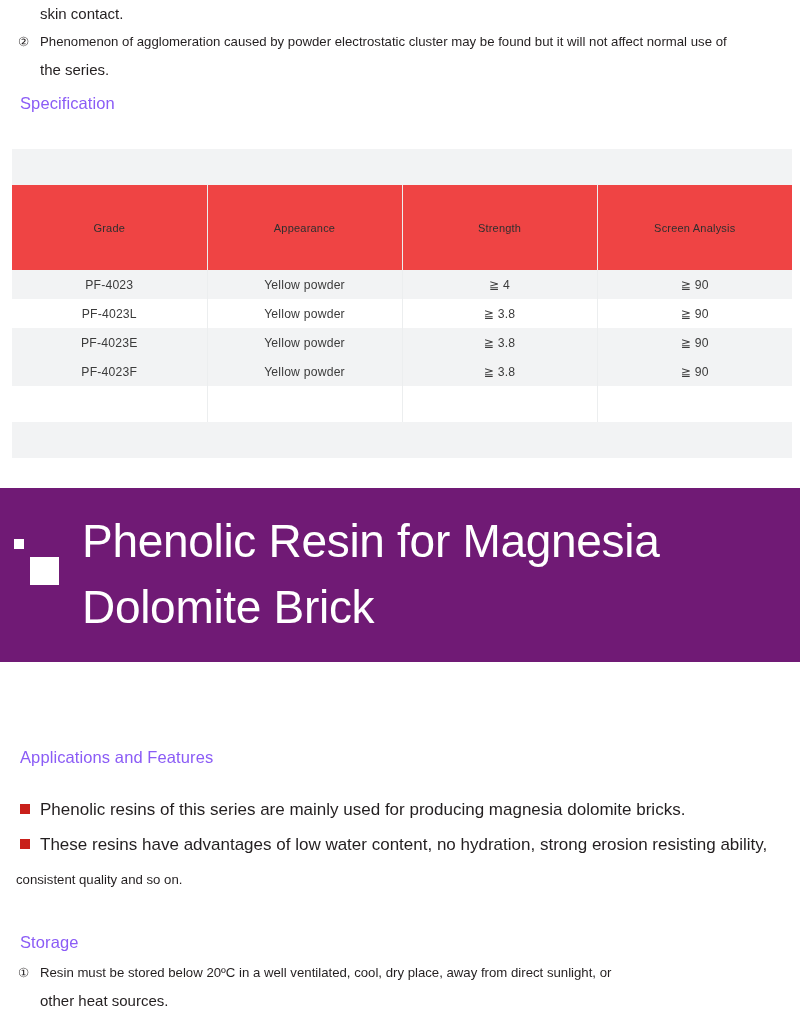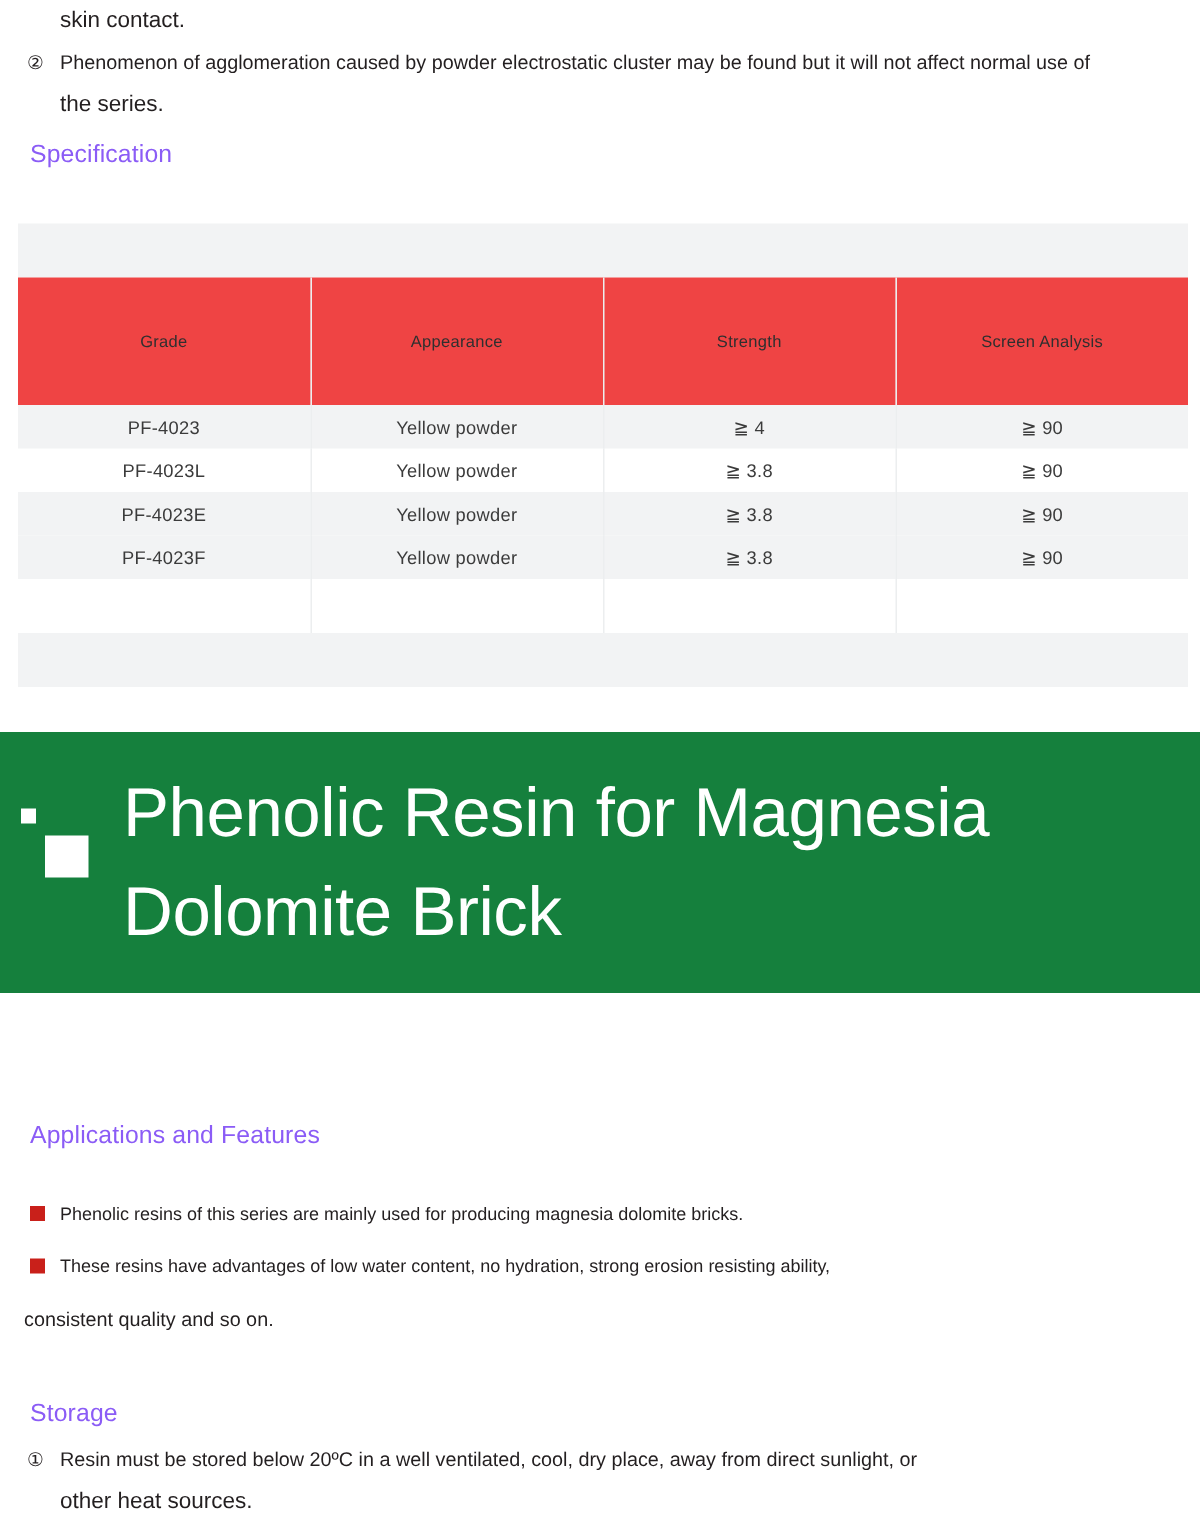--- a/index.html
+++ b/index.html
@@ -89,21 +89,21 @@
   .spec-table tr.data.alt td { background: #f2f3f4; }
   .spec-table tr.blank td { height: 36px; background: #ffffff; }
 
   
   .banner {
     position: absolute;
     left: 0;
     top: 488px;
     width: 800px;
     height: 174px;
-    background: #15803d;
+    background: #701a75;
     overflow: hidden;
   }
   .banner-icon {
     position: absolute;
     left: 14px;
     top: 51px;
     width: 48px;
     height: 46px;
   }
   .banner-icon .sq-small {
@@ -132,21 +132,21 @@
 
   
   .bullet-list {
     position: absolute;
     left: 0;
     width: 800px;
   }
   .bullet-item {
     display: flex;
     align-items: flex-start;
-    font-size: 12px;
+    font-size: 17px;
     line-height: 35px;
   }
   .bullet-marker {
     flex: 0 0 40px;
     width: 40px;
     padding-left: 20px;
     padding-top: 12px;
   }
   .bullet-marker i {
     display: block;

